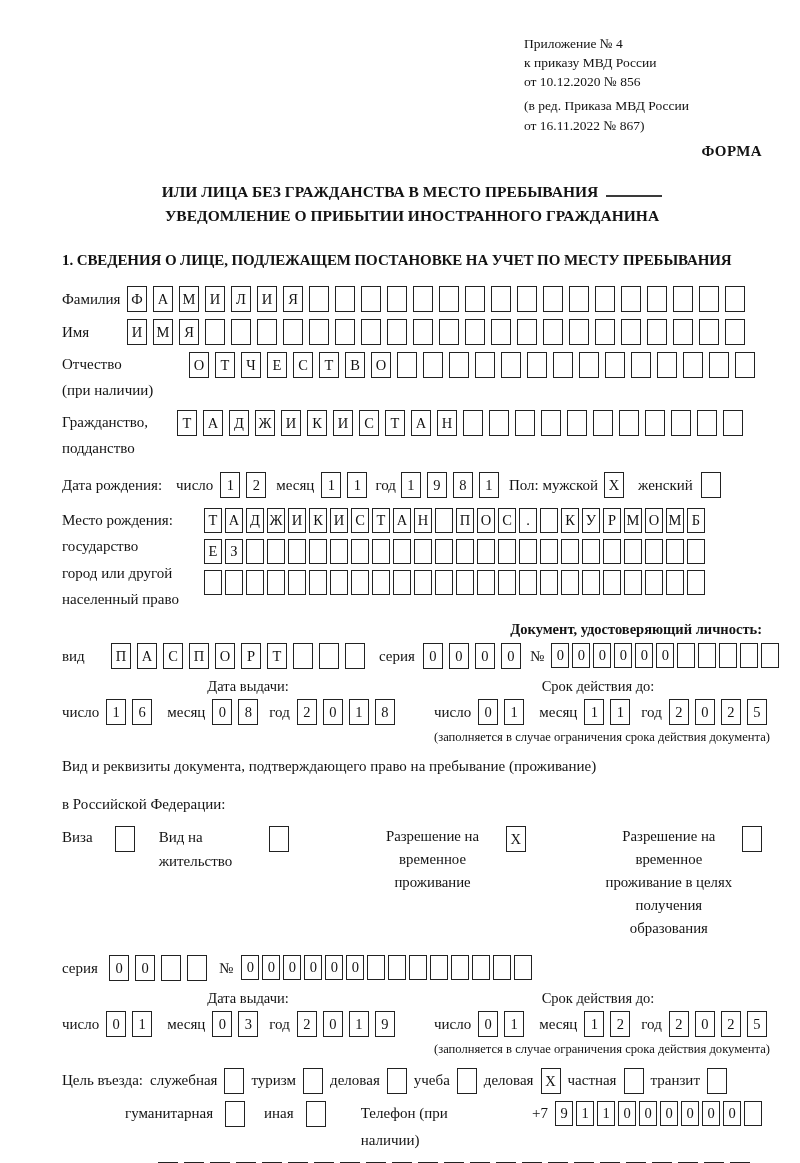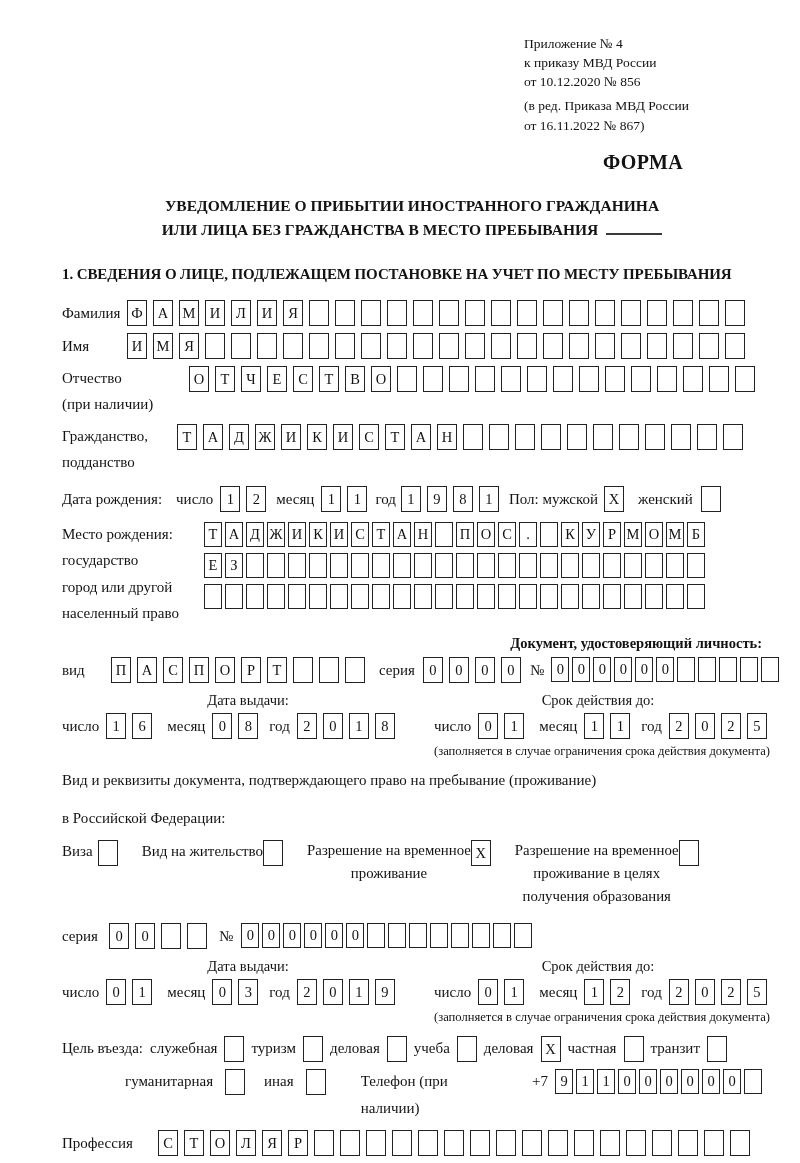--- a/index.html
+++ b/index.html
@@ -5,21 +5,21 @@
   * { box-sizing: border-box; margin: 0; padding: 0; }
   html, body { background: #ffffff; }
   .page {
     width: 800px; height: 1163px; background: #fff; color: #131313;
     font-family: "Liberation Serif", "DejaVu Serif", serif;
     font-size: 15px; padding: 34px 38px 20px 62px; position: relative; overflow: hidden;
   }
   
   .hdr { margin-left: 462px; font-size: 13.5px; line-height: 1.42; }
   .hdr .ed { margin-top: 5px; }
-  .forma { margin-left: 462px; text-align: center; font-weight: bold; font-size: 20px; margin-top: 16px; letter-spacing: .4px; }
+  .forma { margin-left: 462px; text-align: right; font-weight: bold; font-size: 15px; margin-top: 8px; letter-spacing: .4px; }
   
   .title { text-align: center; font-weight: bold; font-size: 15.5px; line-height: 1.55; margin-top: 20px; }
   .blank { display: inline-block; width: 56px; border-bottom: 2px solid #3a3a3a; height: 13px; margin-left: 8px; }
   .sec { font-weight: bold; font-size: 15px; margin-top: 24px; letter-spacing: -0.1px; }
   
   .row { display: flex; align-items: flex-start; margin-top: 5px; }
   .lbl { line-height: 28px; flex: 0 0 auto; }
   .lblcol { display: flex; flex-direction: column; flex: 0 0 auto; }
   .lblcol span { line-height: 26.5px; }
   .cells { display: flex; gap: 6px; flex: 0 0 auto; align-items: flex-start; margin-top: 1px; }
@@ -36,42 +36,42 @@
   .dgroup.right { width: 328px; }
   .dhead { text-align: center; font-size: 14.5px; line-height: 20px; }
   .dline { display: flex; align-items: flex-start; gap: 5px; margin-top: 2px; }
   .dline .dlbl { line-height: 28px; margin-right: 2px; }
   .dnote { font-size: 12.6px; text-align: center; margin-top: 4px; white-space: nowrap; }
   .para { line-height: 26px; margin-top: 8px; }
   
   .cbrow { display: flex; align-items: flex-start; margin-top: 8px; gap: 24px; }
   .cbitem { display: flex; align-items: flex-start; }
   .cbl { line-height: 24px; }
-  .cbl.ctr { text-align: center; font-size: 14.8px; line-height: 23px; }
+  .cbl.ctr { text-align: center; font-size: 14.8px; line-height: 23px; margin-left: 46px; }
   
   .purp { display: flex; align-items: flex-start; margin-top: 10px; gap: 7px; }
   .purp .plbl { line-height: 27px; }
 </style>
 </head>
 <body>
 
 <div class="page">
 
   <div class="hdr">
     <div>Приложение № 4</div>
     <div>к приказу МВД России</div>
     <div>от 10.12.2020 № 856</div>
     <div class="ed">(в ред. Приказа МВД России</div>
     <div>от 16.11.2022 № 867)</div>
   </div>
   <div class="forma">ФОРМА</div>
 
   <div class="title">
+    <div><span>ИЛИ ЛИЦА БЕЗ ГРАЖДАНСТВА В МЕСТО ПРЕБЫВАНИЯ</span><span class="blank"></span></div>
     <div>УВЕДОМЛЕНИЕ О ПРИБЫТИИ ИНОСТРАННОГО ГРАЖДАНИНА</div>
-    <div><span>ИЛИ ЛИЦА БЕЗ ГРАЖДАНСТВА В МЕСТО ПРЕБЫВАНИЯ</span><span class="blank"></span></div>
   </div>
 
   <div class="sec">1. СВЕДЕНИЯ О ЛИЦЕ, ПОДЛЕЖАЩЕМ ПОСТАНОВКЕ НА УЧЕТ ПО МЕСТУ ПРЕБЫВАНИЯ</div>
 
   <div class="row" style="margin-top:16px">
     <span class="lbl" style="width:65px">Фамилия</span>
     <span class="cells">
         <span class="cell">Ф</span>
         <span class="cell">А</span>
         <span class="cell">М</span>
@@ -393,21 +393,21 @@
           </span>
       </div>
       <div class="dnote">(заполняется в случае ограничения срока действия документа)</div>
     </div>
   </div>
 
   <div class="para">Вид и реквизиты документа, подтверждающего право на пребывание (проживание)</div>
   <div class="para" style="margin-top:12px">в Российской Федерации:</div>
 
   <div class="cbrow">
-    <div class="cbitem" style="gap:5px">
+    <div class="cbitem" style="gap:22px">
       <span class="cbl">Виза</span>
       <span class="cells">
           <span class="cell"></span>
         </span>
     </div>
     <div class="cbitem">
       <span class="cbl">Вид на жительство</span>
       <span class="cells">
           <span class="cell"></span>
         </span>

